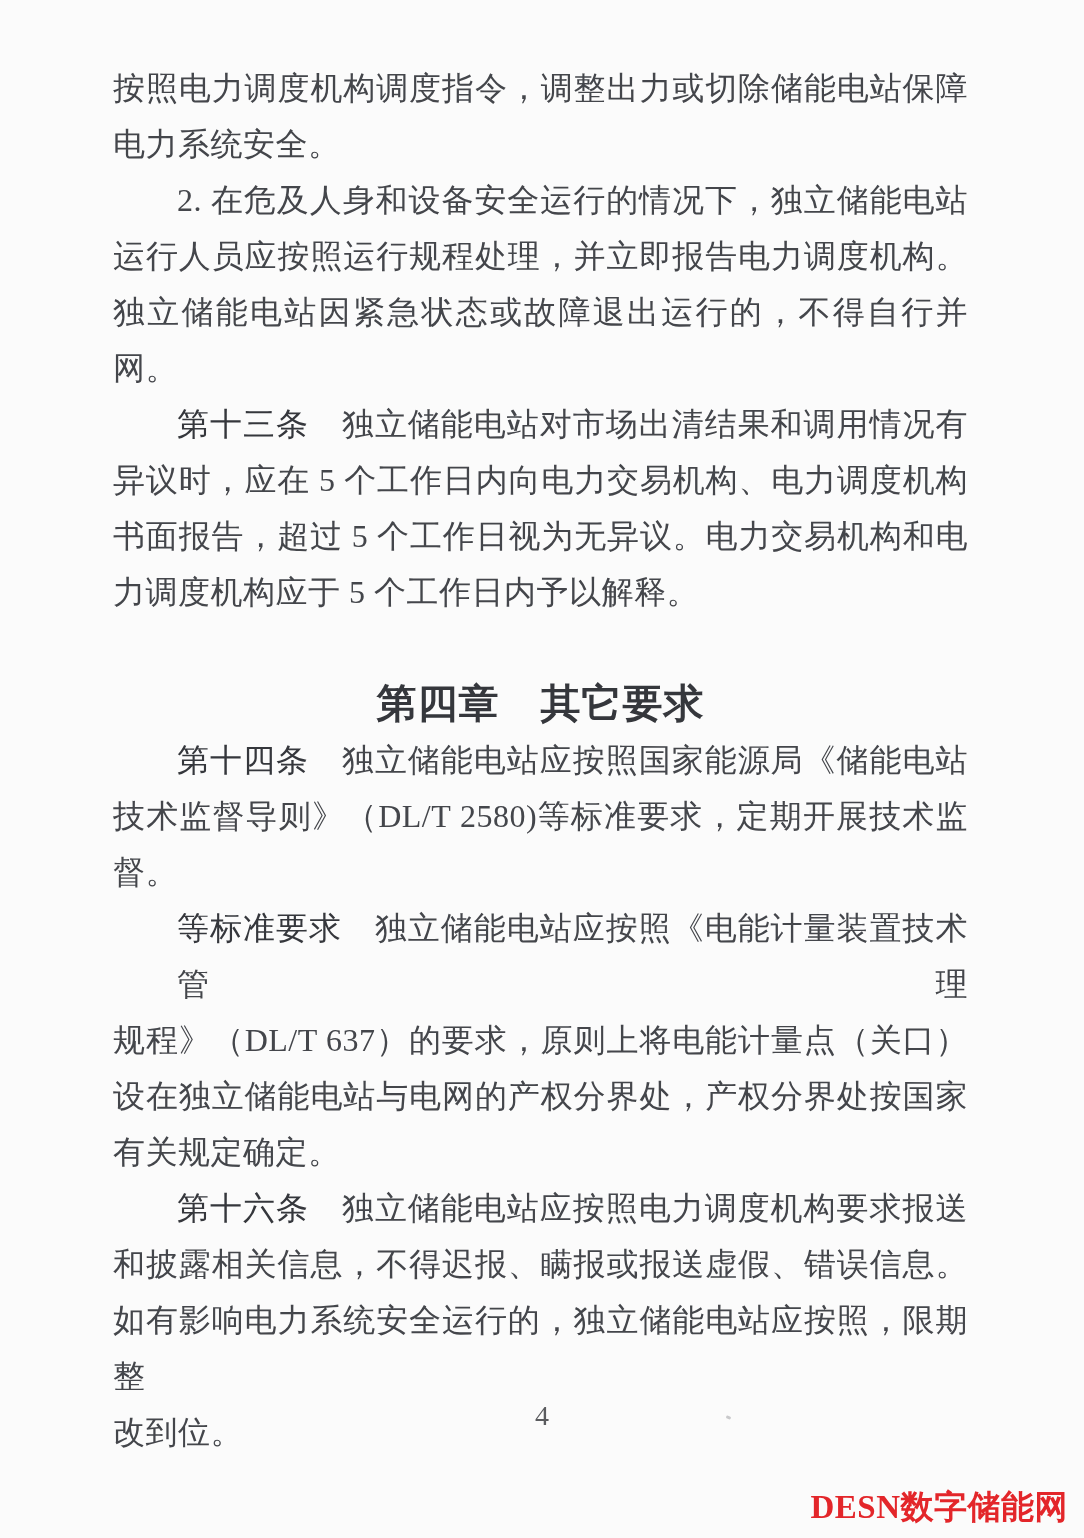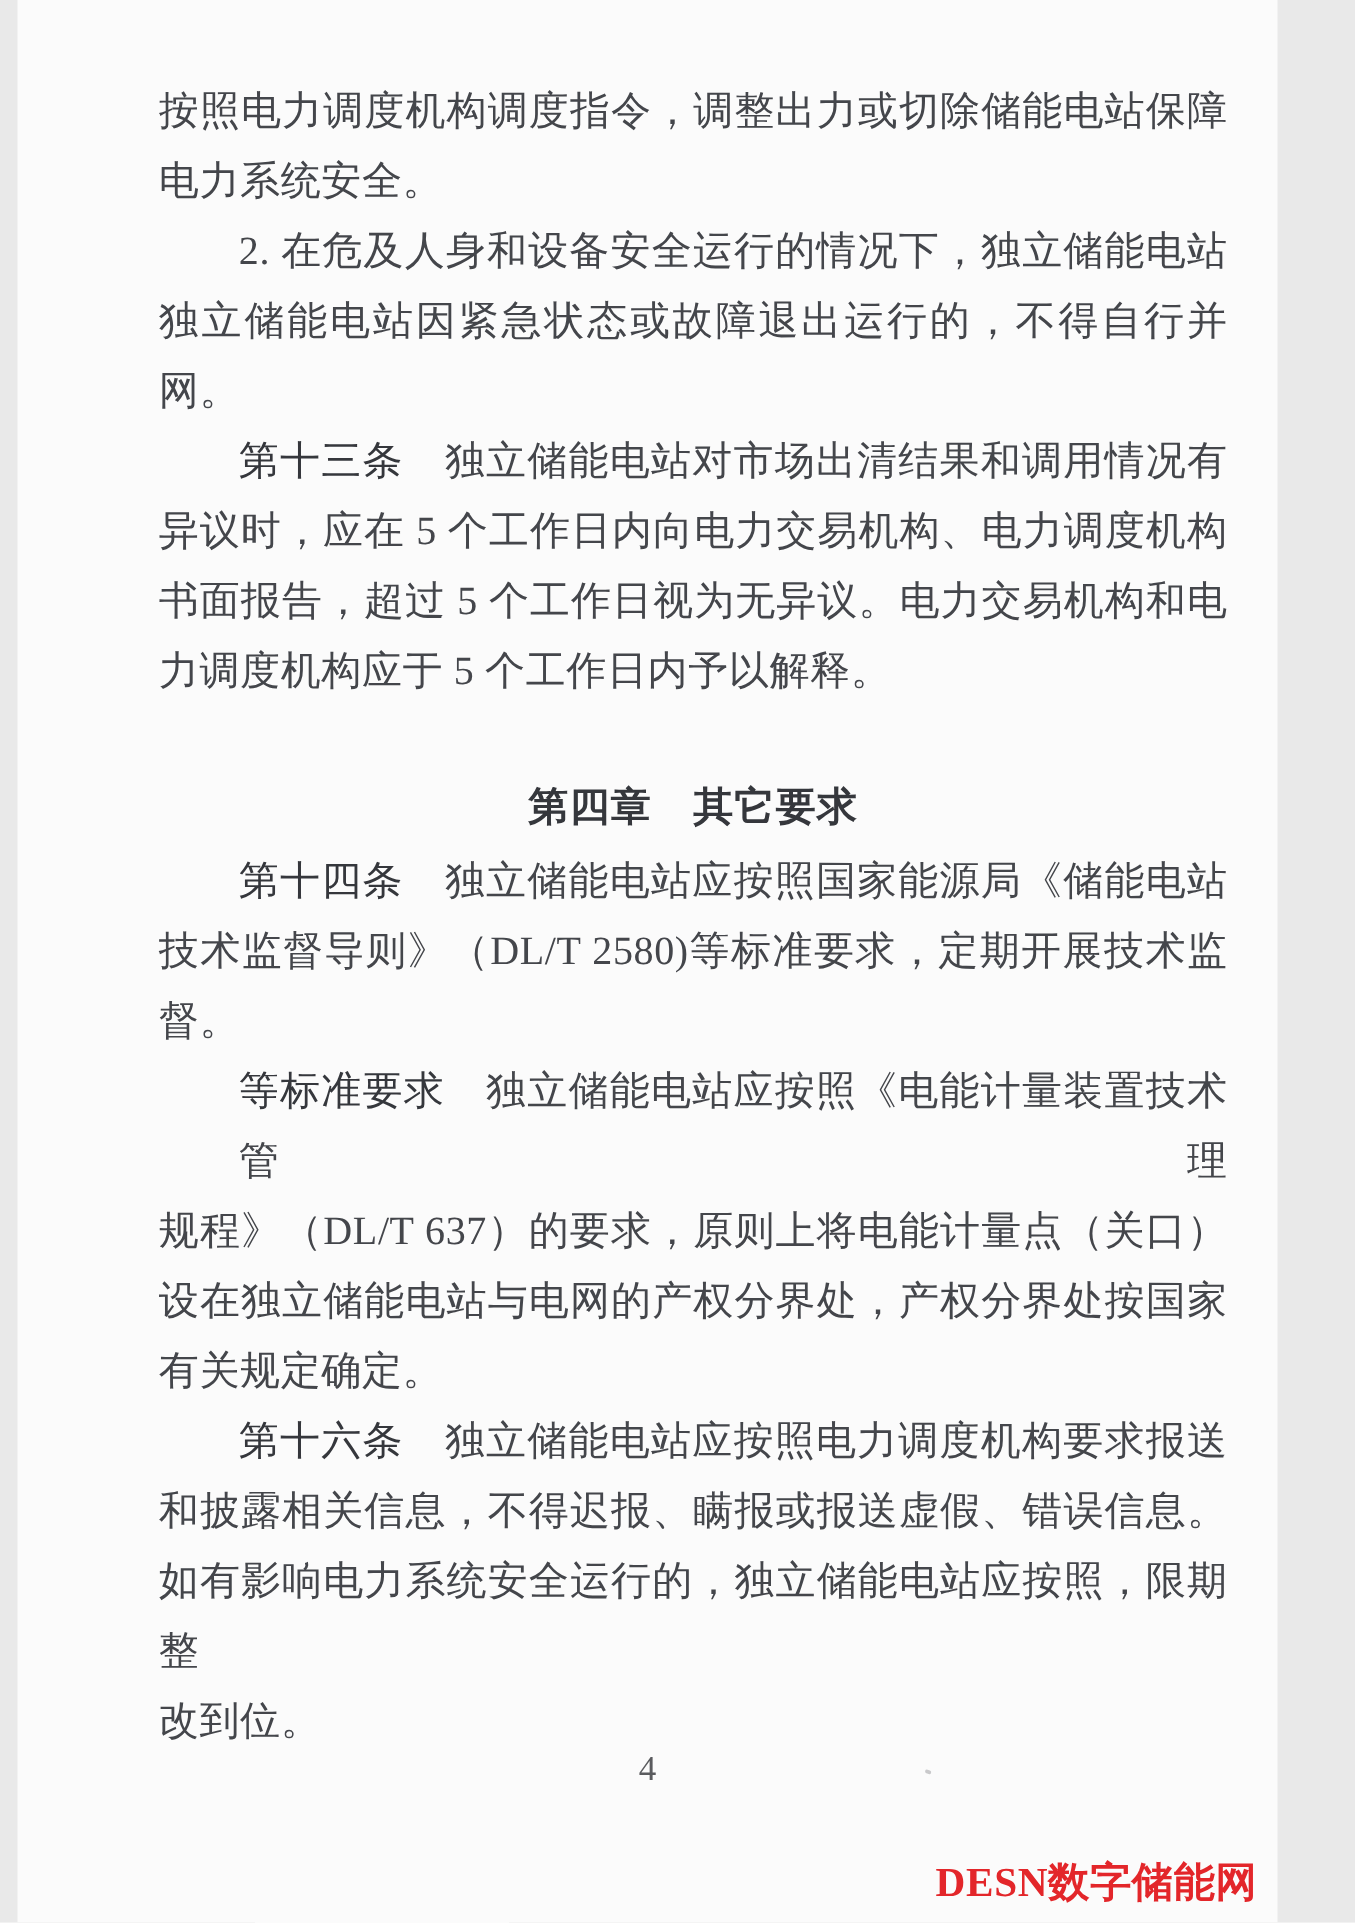--- a/index.html
+++ b/index.html
@@ -3,25 +3,24 @@
 <meta charset="utf-8">
 <style>
   html,body{margin:0;padding:0;}
   body{
     width:1084px;height:1538px;
     background:#e9e9e9;
     font-family:"Liberation Serif","DejaVu Serif",serif;
   }
   .page{
     position:relative;
-    width:1008px;height:1538px;
+    width:1084px;height:1538px;
     background:var(--page-bg,#fbfbfb);
     overflow:hidden;
     color:var(--text-color,#44464b);
-    margin-left:14px;
   }
   .doc-body{
     position:absolute;
     left:113px;top:60px;
     width:855px;
   }
   .line{
     font-size:32px;
     line-height:56px;
     text-align:justify;
@@ -33,23 +32,23 @@
     text-align-last:left;
   }
   .line.first-indent{
     padding-left:64px;
   }
   .lead{
     font-weight:400;
     color:var(--bold-color,#35373c);
   }
   .heading{
-    font-family:Liberation Mono, monospace;
+    font-family:Liberation Serif, serif;
     font-weight:700;
-    font-size:32px;
+    font-size:40px;
     line-height:56px;
     margin-top:56px;
     text-align:center;
     text-align-last:center;
     color:var(--bold-color,#35373c);
     letter-spacing:1px;
   }
   .pagenum{
     position:absolute;
     left:0;right:0;
@@ -84,20 +83,21 @@
 <body>
 
 <div class="page">
   <div class="doc-body" id="doc-body">
       <div class="para">
         <div class="line">按照电力调度机构调度指令，调整出力或切除储能电站保障</div>
         <div class="line last">电力系统安全。</div>
       </div>
       <div class="para">
         <div class="line first-indent">2. 在危及人身和设备安全运行的情况下，独立储能电站</div>
+        <div class="line">运行人员应按照运行规程处理，并立即报告电力调度机构。</div>
         <div class="line">独立储能电站因紧急状态或故障退出运行的，不得自行并</div>
         <div class="line last">网。</div>
       </div>
       <div class="para">
         <div class="line first-indent"><b class="lead">第十三条</b>　独立储能电站对市场出清结果和调用情况有</div>
         <div class="line">异议时，应在 5 个工作日内向电力交易机构、电力调度机构</div>
         <div class="line">书面报告，超过 5 个工作日视为无异议。电力交易机构和电</div>
         <div class="line last">力调度机构应于 5 个工作日内予以解释。</div>
       </div>
       <div class="heading">第四章　其它要求</div>

